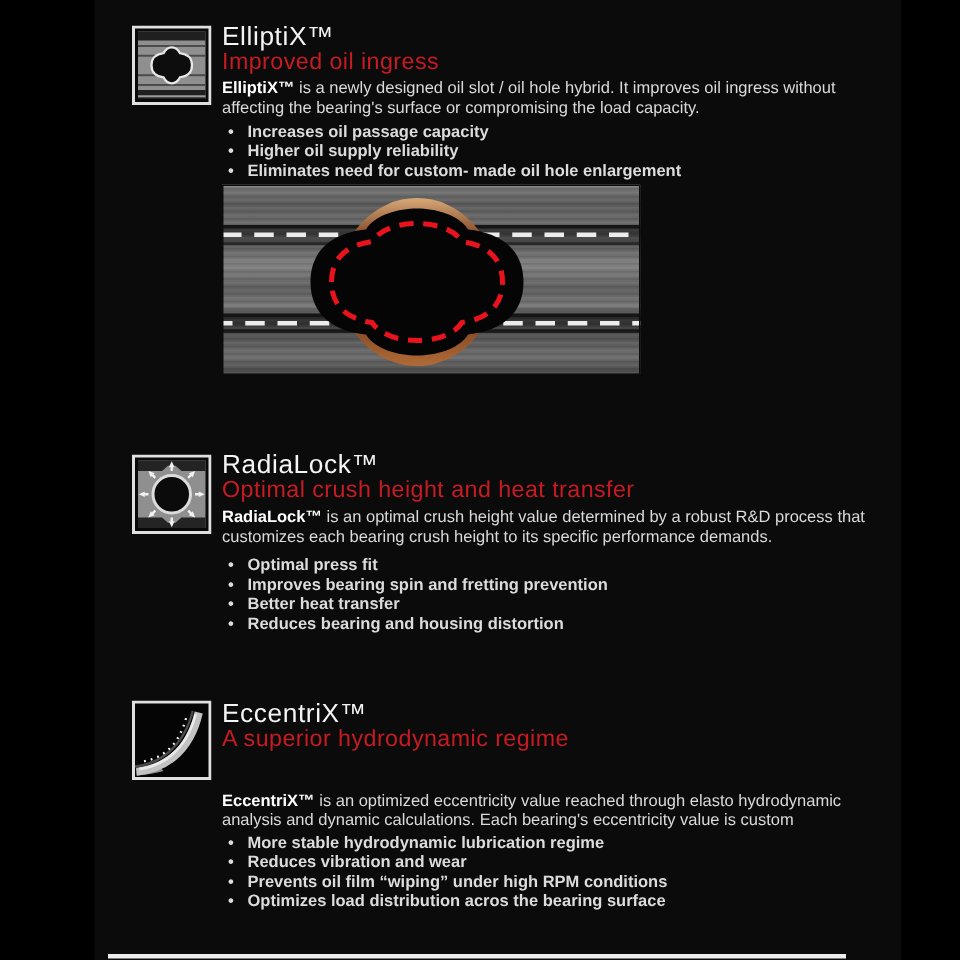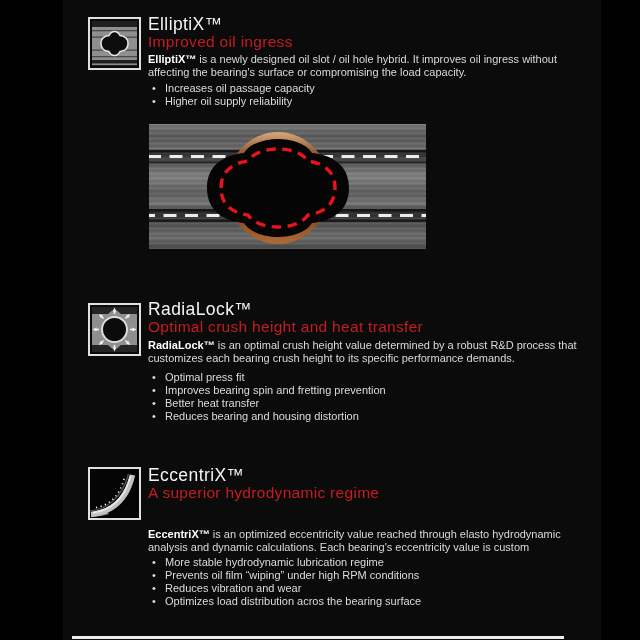--- a/index.html
+++ b/index.html
@@ -25,21 +25,21 @@
     text-align:right;
   }
   .para{
     position:absolute;left:148px;margin:0;
     font-size:11px;line-height:12.6px;color:#dadada;
   }
   .para b{color:#ffffff;}
   .para span{white-space:nowrap;text-align:center;}
   .bullets{
     position:absolute;left:150px;margin:0;padding:0;list-style:none;
-    font-size:11px;line-height:12.9px;color:#dcdcdc;
+    font-size:11px;line-height:12.9px;color:#dcdcdc;font-weight:bold;
   }
   .bullets li{position:relative;padding-left:15px;white-space:nowrap;}
   .bullets li::before{content:"\2022";position:absolute;left:2px;color:#dcdcdc;}
   .bearing-img{position:absolute;left:148px;top:123px;width:279px;height:127px;}
   .footer-rule{
     position:absolute;left:72px;top:636px;width:492px;height:3px;
     background:#ededed;
   }
 </style>
 </head>
@@ -60,20 +60,21 @@
     <rect x="4" y="39" width="45" height="1.3" fill="#4a4a4a"></rect>
     <path d="M13,26.5 C13,21 16.5,19 21,18.5 C22.5,15.5 25,14.5 26.5,14.5 C28,14.5 30.5,15.5 32,18.5 C36.5,19 40,21 40,26.5 C40,32 36.5,34 32,34.5 C30.5,37.5 28,38.5 26.5,38.5 C25,38.5 22.5,37.5 21,34.5 C16.5,34 13,32 13,26.5 Z" fill="#0d0d0d" stroke="#e8e8e8" stroke-width="1.5"></path>
   </svg>
 </div>
 <div class="title" style="top:15px">ElliptiX™</div>
 <div class="subtitle" style="top:33px">Improved oil ingress</div>
 <p class="para" style="top:53px"><b>ElliptiX™</b><span> is a newly designed oil slot / oil hole hybrid. It improves oil ingress without</span><br><span>affecting the bearing's surface or compromising the load capacity.</span></p>
 <ul class="bullets" style="top:82px">
   <li>Increases oil passage capacity</li>
   <li>Higher oil supply reliability</li>
+  <li>Eliminates need for custom- made oil hole enlargement</li>
 </ul>
 
 <div class="bearing-img">
   <svg viewBox="0 0 279 127" width="279" height="127">
     <defs>
       <linearGradient id="mg" x1="0" y1="0" x2="0" y2="1">
         <stop offset="0" stop-color="#7d7d7d"></stop>
         <stop offset="0.1" stop-color="#5c5c5c"></stop>
         <stop offset="0.2" stop-color="#6b6b6b"></stop>
         <stop offset="0.24" stop-color="#383838"></stop>
@@ -177,18 +178,18 @@
     <path d="M5,45.8 C20,43.5 36,34 42.5,9" stroke="#e9e9e9" stroke-width="1.8" fill="none"></path>
     <path d="M2,44 C17,42.5 34,32.5 40.5,7" stroke="#4a4a4a" stroke-width="1.6" fill="none"></path>
     <path d="M8,40.5 C22,38 32,28.5 36.5,10" stroke="#ffffff" stroke-width="1.5" fill="none" stroke-dasharray="1.2 3.4"></path>
   </svg>
 </div>
 <div class="title" style="top:466px">EccentriX™</div>
 <div class="subtitle" style="top:484px">A superior hydrodynamic regime</div>
 <p class="para" style="top:528px"><b>EccentriX™</b><span> is an optimized eccentricity value reached through elasto hydrodynamic</span><br><span>analysis and dynamic calculations. Each bearing's eccentricity value is custom</span><br></p>
 <ul class="bullets" style="top:556px">
   <li>More stable hydrodynamic lubrication regime</li>
+  <li>Reduces vibration and wear</li>
   <li>Prevents oil film “wiping” under high RPM conditions</li>
-  <li>Reduces vibration and wear</li>
   <li>Optimizes load distribution acros the bearing surface</li>
 </ul>
 
 <div class="footer-rule"></div>
 
 </body></html>

